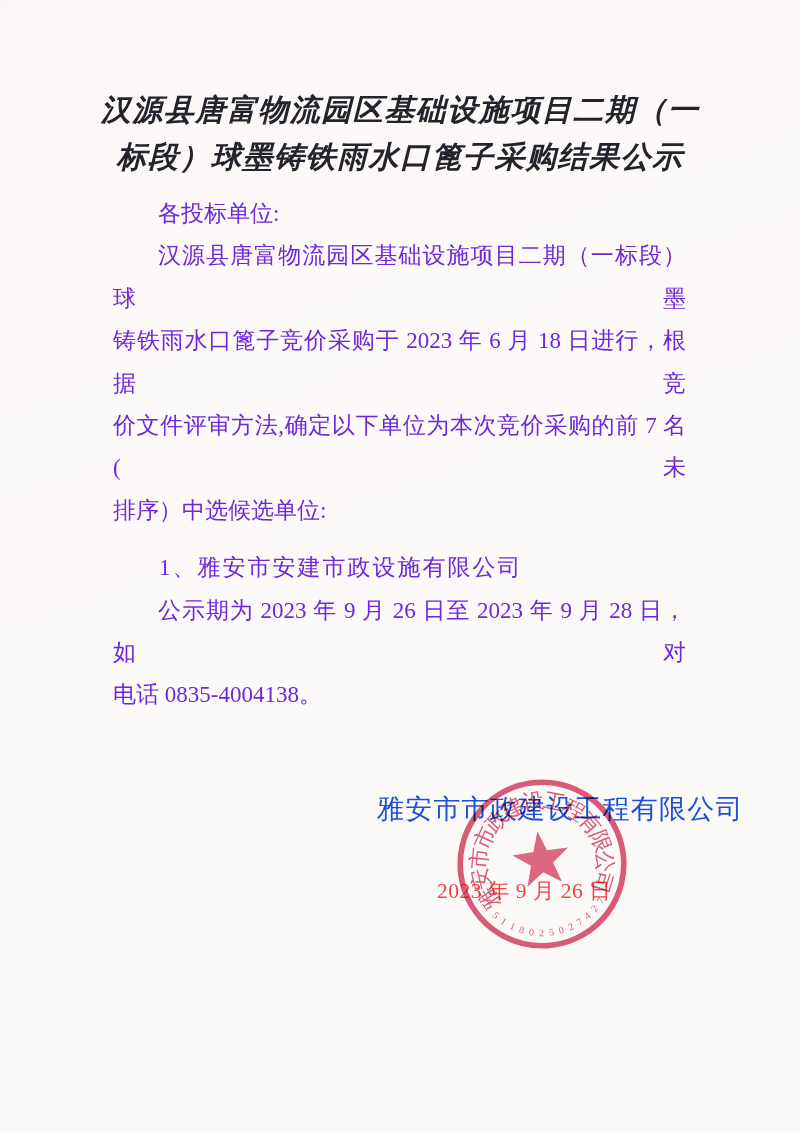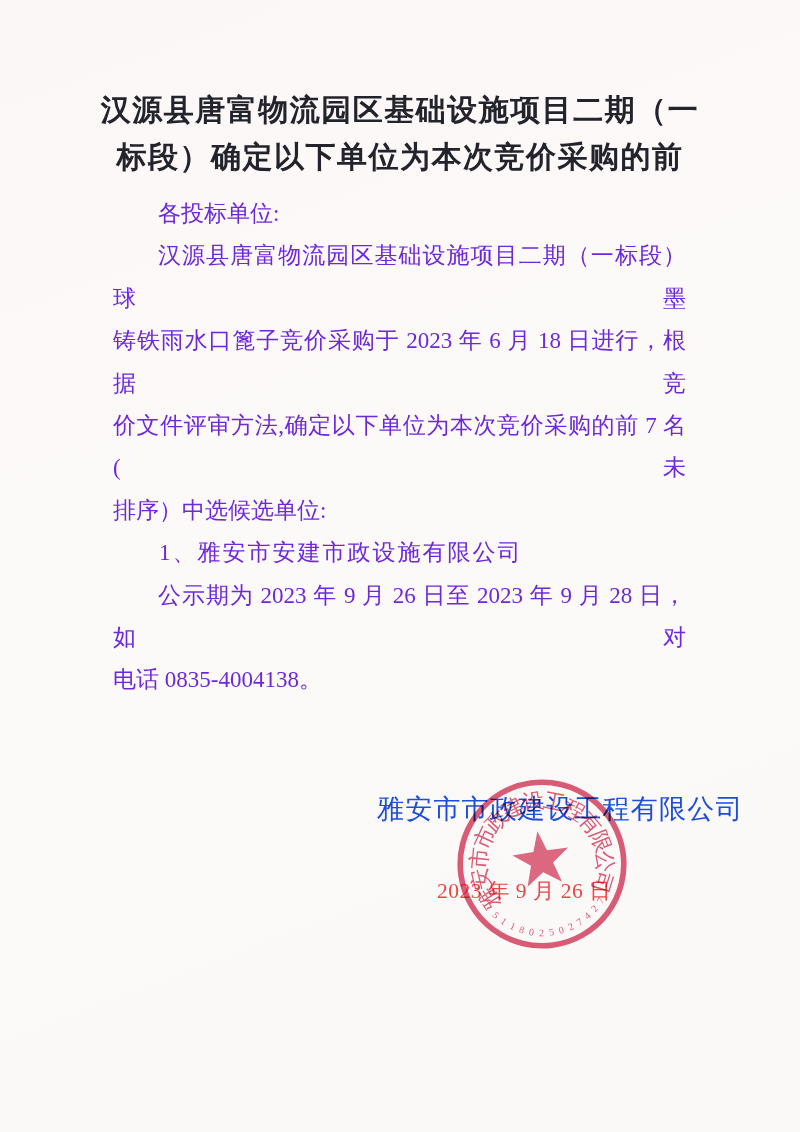--- a/index.html
+++ b/index.html
@@ -13,32 +13,33 @@
   }
   .page{position:absolute;inset:0;}
 
   .doc-title{
     position:absolute;left:0;top:86px;width:800px;
     text-align:center;
     font-family:"DejaVu Sans","Liberation Sans",sans-serif;
     font-weight:bold;
     font-size:30px;line-height:47px;letter-spacing:1.5px;
     color:#23232c;
+    font-style:italic;
   }
 
   .body-block{
     position:absolute;left:113px;top:193px;width:573px;
     font-size:23px;line-height:42.4px;
     color:#6d28d9;
   }
   .line{white-space:nowrap;}
   .stretch{white-space:normal;text-align:justify;text-align-last:justify;}
   .indent{padding-left:45px;}
   .indent.stretch{padding-left:0;text-indent:45px;}
-  .list-item{padding-left:46px;letter-spacing:2px;}
+  .list-item{padding-left:46px;letter-spacing:2px;margin-top:15px;}
 
   .sig-company{
     position:absolute;left:377px;top:791px;
     font-size:27px;letter-spacing:1.2px;white-space:nowrap;
     color:#1d4ed8;
   }
   .sig-date{
     position:absolute;left:437px;top:876px;
     font-size:21.5px;letter-spacing:0.5px;white-space:nowrap;
     color:#ef4444;
@@ -53,21 +54,21 @@
   .stamp svg{width:100%;height:100%;}
   .stamp text{font-family:"Liberation Serif","DejaVu Serif",serif;}
 </style>
 </head>
 <body>
 
 <div class="page">
 
   <div class="doc-title">
     <div>汉源县唐富物流园区基础设施项目二期（一</div>
-    <div>标段）确定以下单位为本次竞价采购的前</div>
+    <div>标段）球墨铸铁雨水口篦子采购结果公示</div>
   </div>
 
   <div class="body-block">
     <div class="line indent">各投标单位:</div>
     <div class="line indent stretch">汉源县唐富物流园区基础设施项目二期（一标段）球墨</div>
     <div class="line stretch">铸铁雨水口篦子竞价采购于 2023 年 6 月 18 日进行，根据竞</div>
     <div class="line stretch">价文件评审方法,确定以下单位为本次竞价采购的前 7 名(未</div>
     <div class="line">排序）中选候选单位:</div>
     <div class="line list-item">1、雅安市安建市政设施有限公司</div>
     <div class="line indent stretch">公示期为 2023 年 9 月 26 日至 2023 年 9 月 28 日，如对</div>

